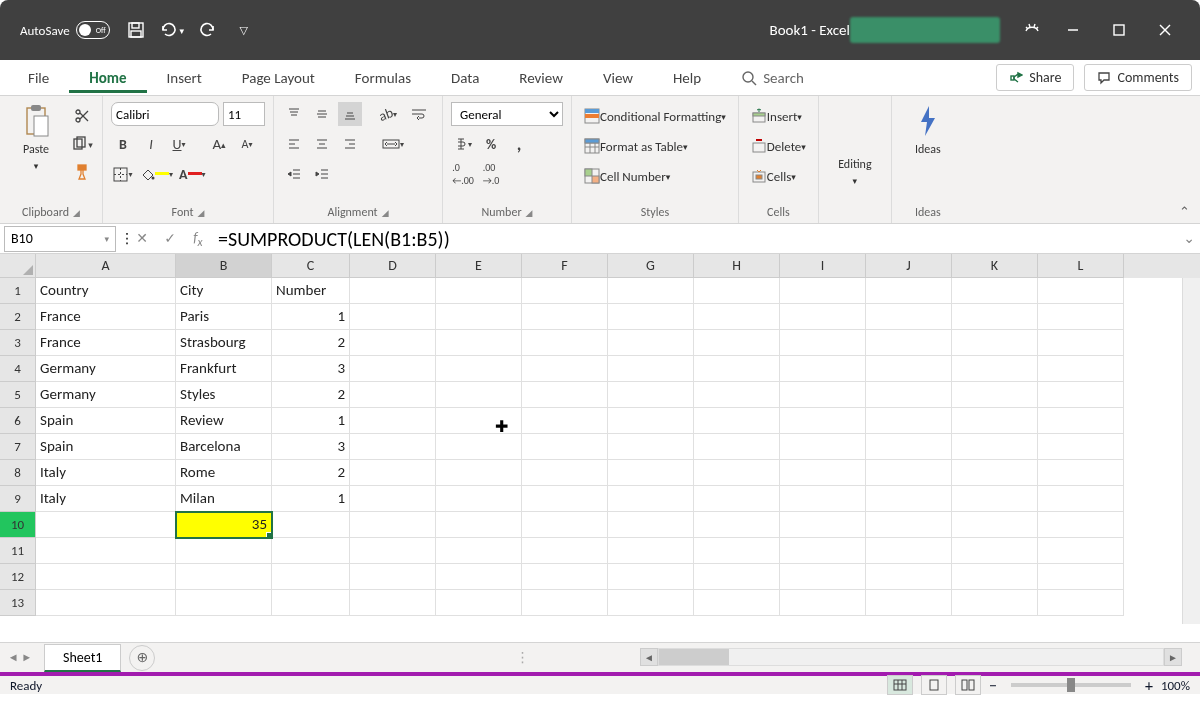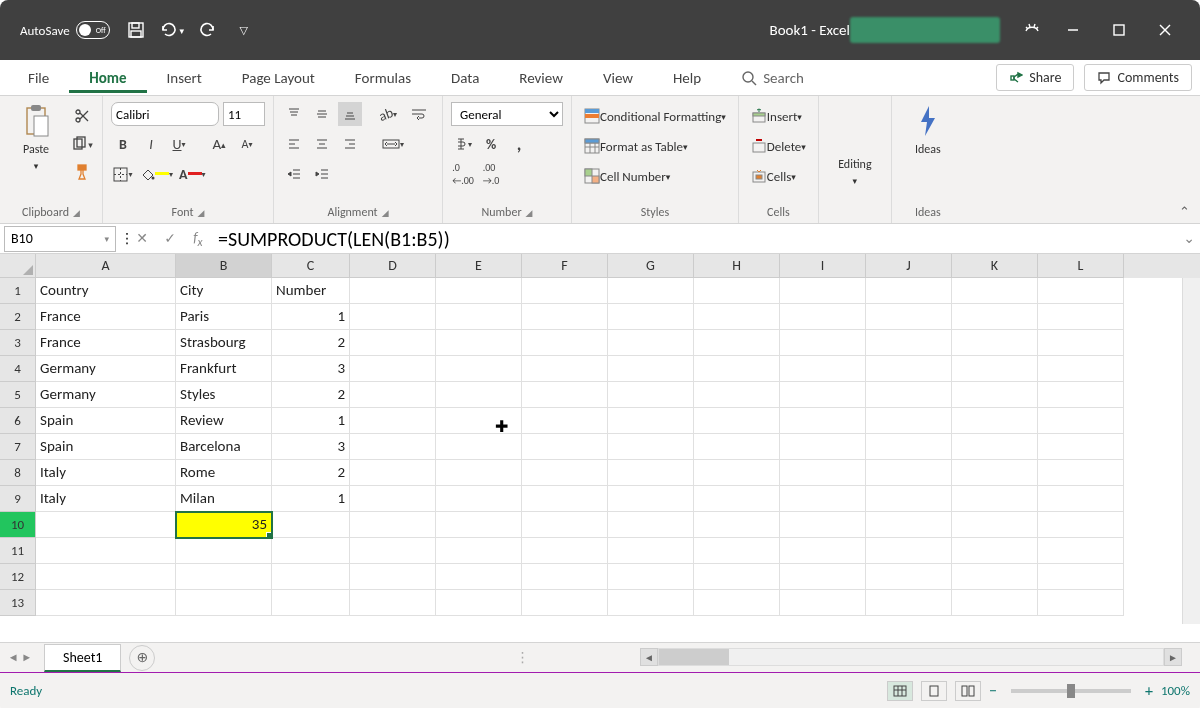--- a/index.html
+++ b/index.html
@@ -70,21 +70,21 @@
 .sheet-tabs { height: 30px; background: #f3f2f1; display: flex; align-items: center; border-top: 1px solid #d4d4d4; position: relative; }
 .st-nav { width: 40px; display: flex; justify-content: center; gap: 6px; color: #888; font-size: 11px; }
 .sheet-tab { padding: 4px 18px; background: #fff; border: 1px solid #ccc; border-bottom: 2px solid #217346; font-size: 14px; margin-left: 4px; }
 .add-sheet { width: 26px; height: 26px; display: flex; align-items: center; justify-content: center; color: #666; margin-left: 8px; border: 1px solid #ccc; border-radius: 50%; font-size: 14px; }
 .sheet-tabs .hscroll { position: absolute; right: 18px; left: 640px; height: 18px; bottom: 6px; background: #f0f0f0; display: flex; align-items: center; }
 .scroll-arrow { width: 18px; height: 18px; background: #e0e0e0; border: 1px solid #ccc; display: flex; align-items: center; justify-content: center; font-size: 10px; color: #666; }
 .scroll-track { flex: 1; height: 18px; background: #f0f0f0; border: 1px solid #ddd; position: relative; }
 .scroll-thumb { position: absolute; left: 0; width: 70px; height: 100%; background: #cdcdcd; }
 
 
-.status { height: 36px; background: #f3f2f1; border-top: 1px solid #a21caf; display: flex; align-items: center; padding: 0 10px; font-size: 13px; color: #0f766e; }
+.status { height: 22px; background: #f3f2f1; border-top: 4px solid #a21caf; display: flex; align-items: center; padding: 0 10px; font-size: 13px; color: #0f172a; }
 .status .right { margin-left: auto; display: flex; align-items: center; gap: 8px; }
 .view-btn { width: 26px; height: 20px; border: 1px solid #ccc; display: flex; align-items: center; justify-content: center; }
 .view-btn.active { background: #d8e8de; }
 .zoom-slider { width: 120px; height: 4px; background: #ccc; position: relative; margin: 0 6px; }
 .zoom-slider .tick { position: absolute; left: 50%; top: -3px; width: 1px; height: 10px; background: #888; }
 .zoom-slider .thumb { position: absolute; left: 50%; top: -5px; width: 8px; height: 14px; background: #888; transform: translateX(-50%); }
 
 
 .cw-A { width: 140px; } .cw-B { width: 96px; } .cw-C { width: 78px; }
 .cw-D, .cw-E, .cw-F, .cw-G, .cw-H, .cw-I, .cw-J, .cw-K, .cw-L, .cw-M { width: 86px; }

